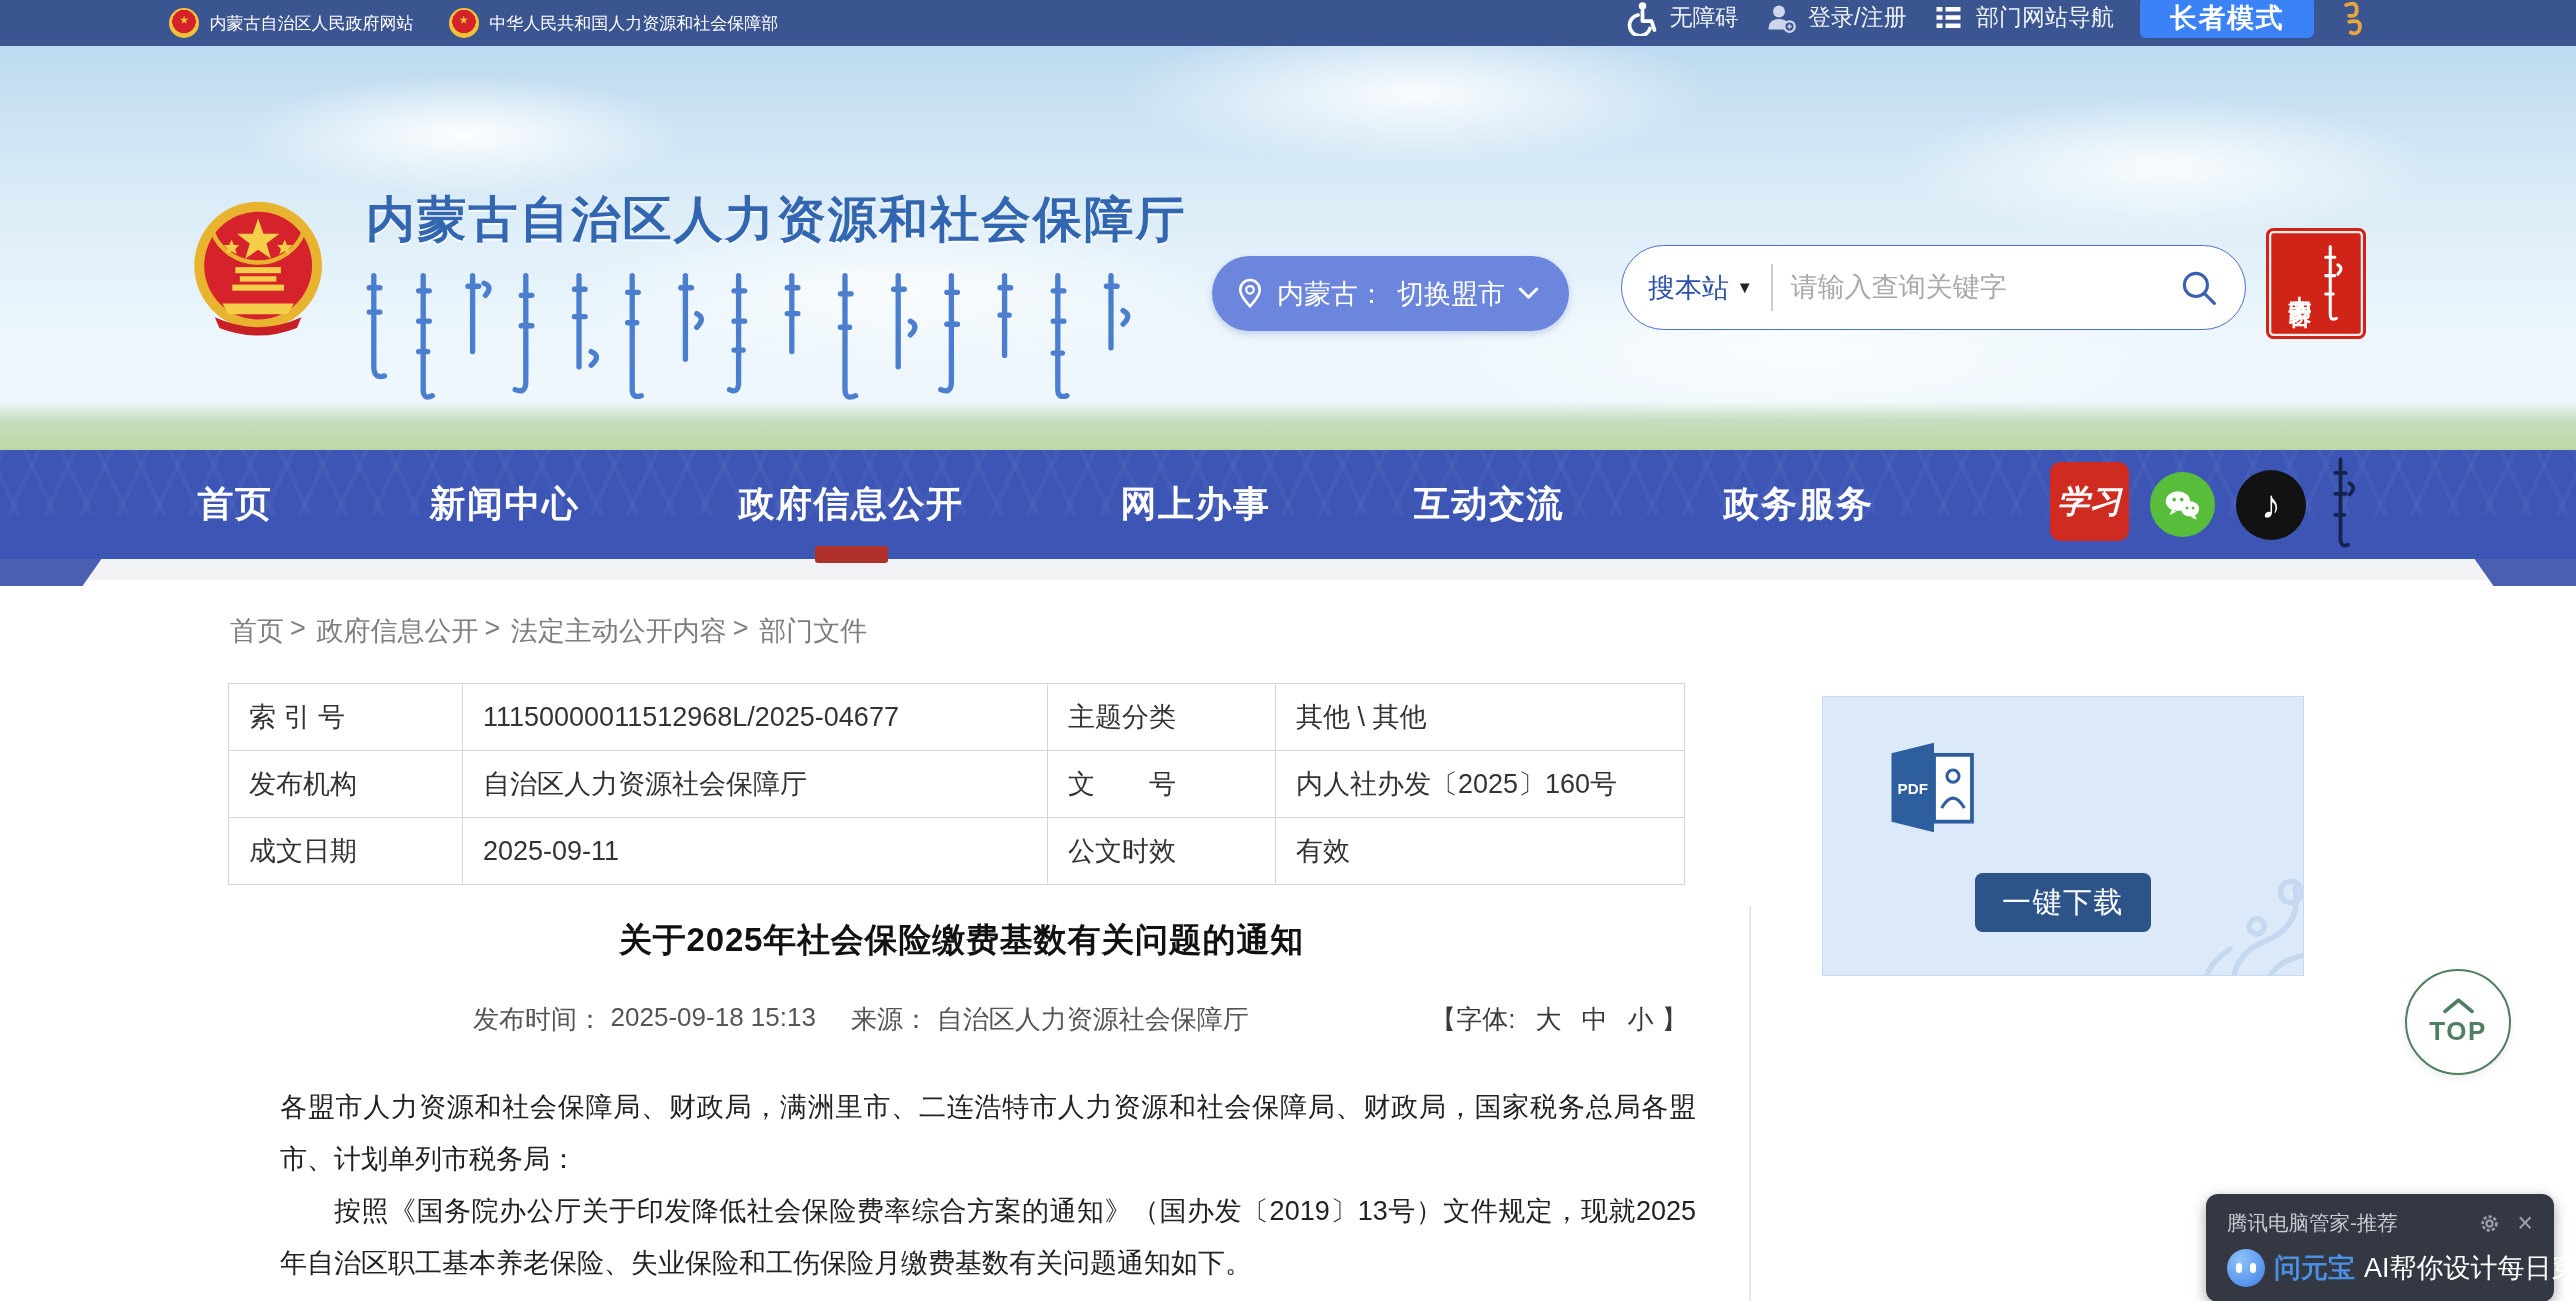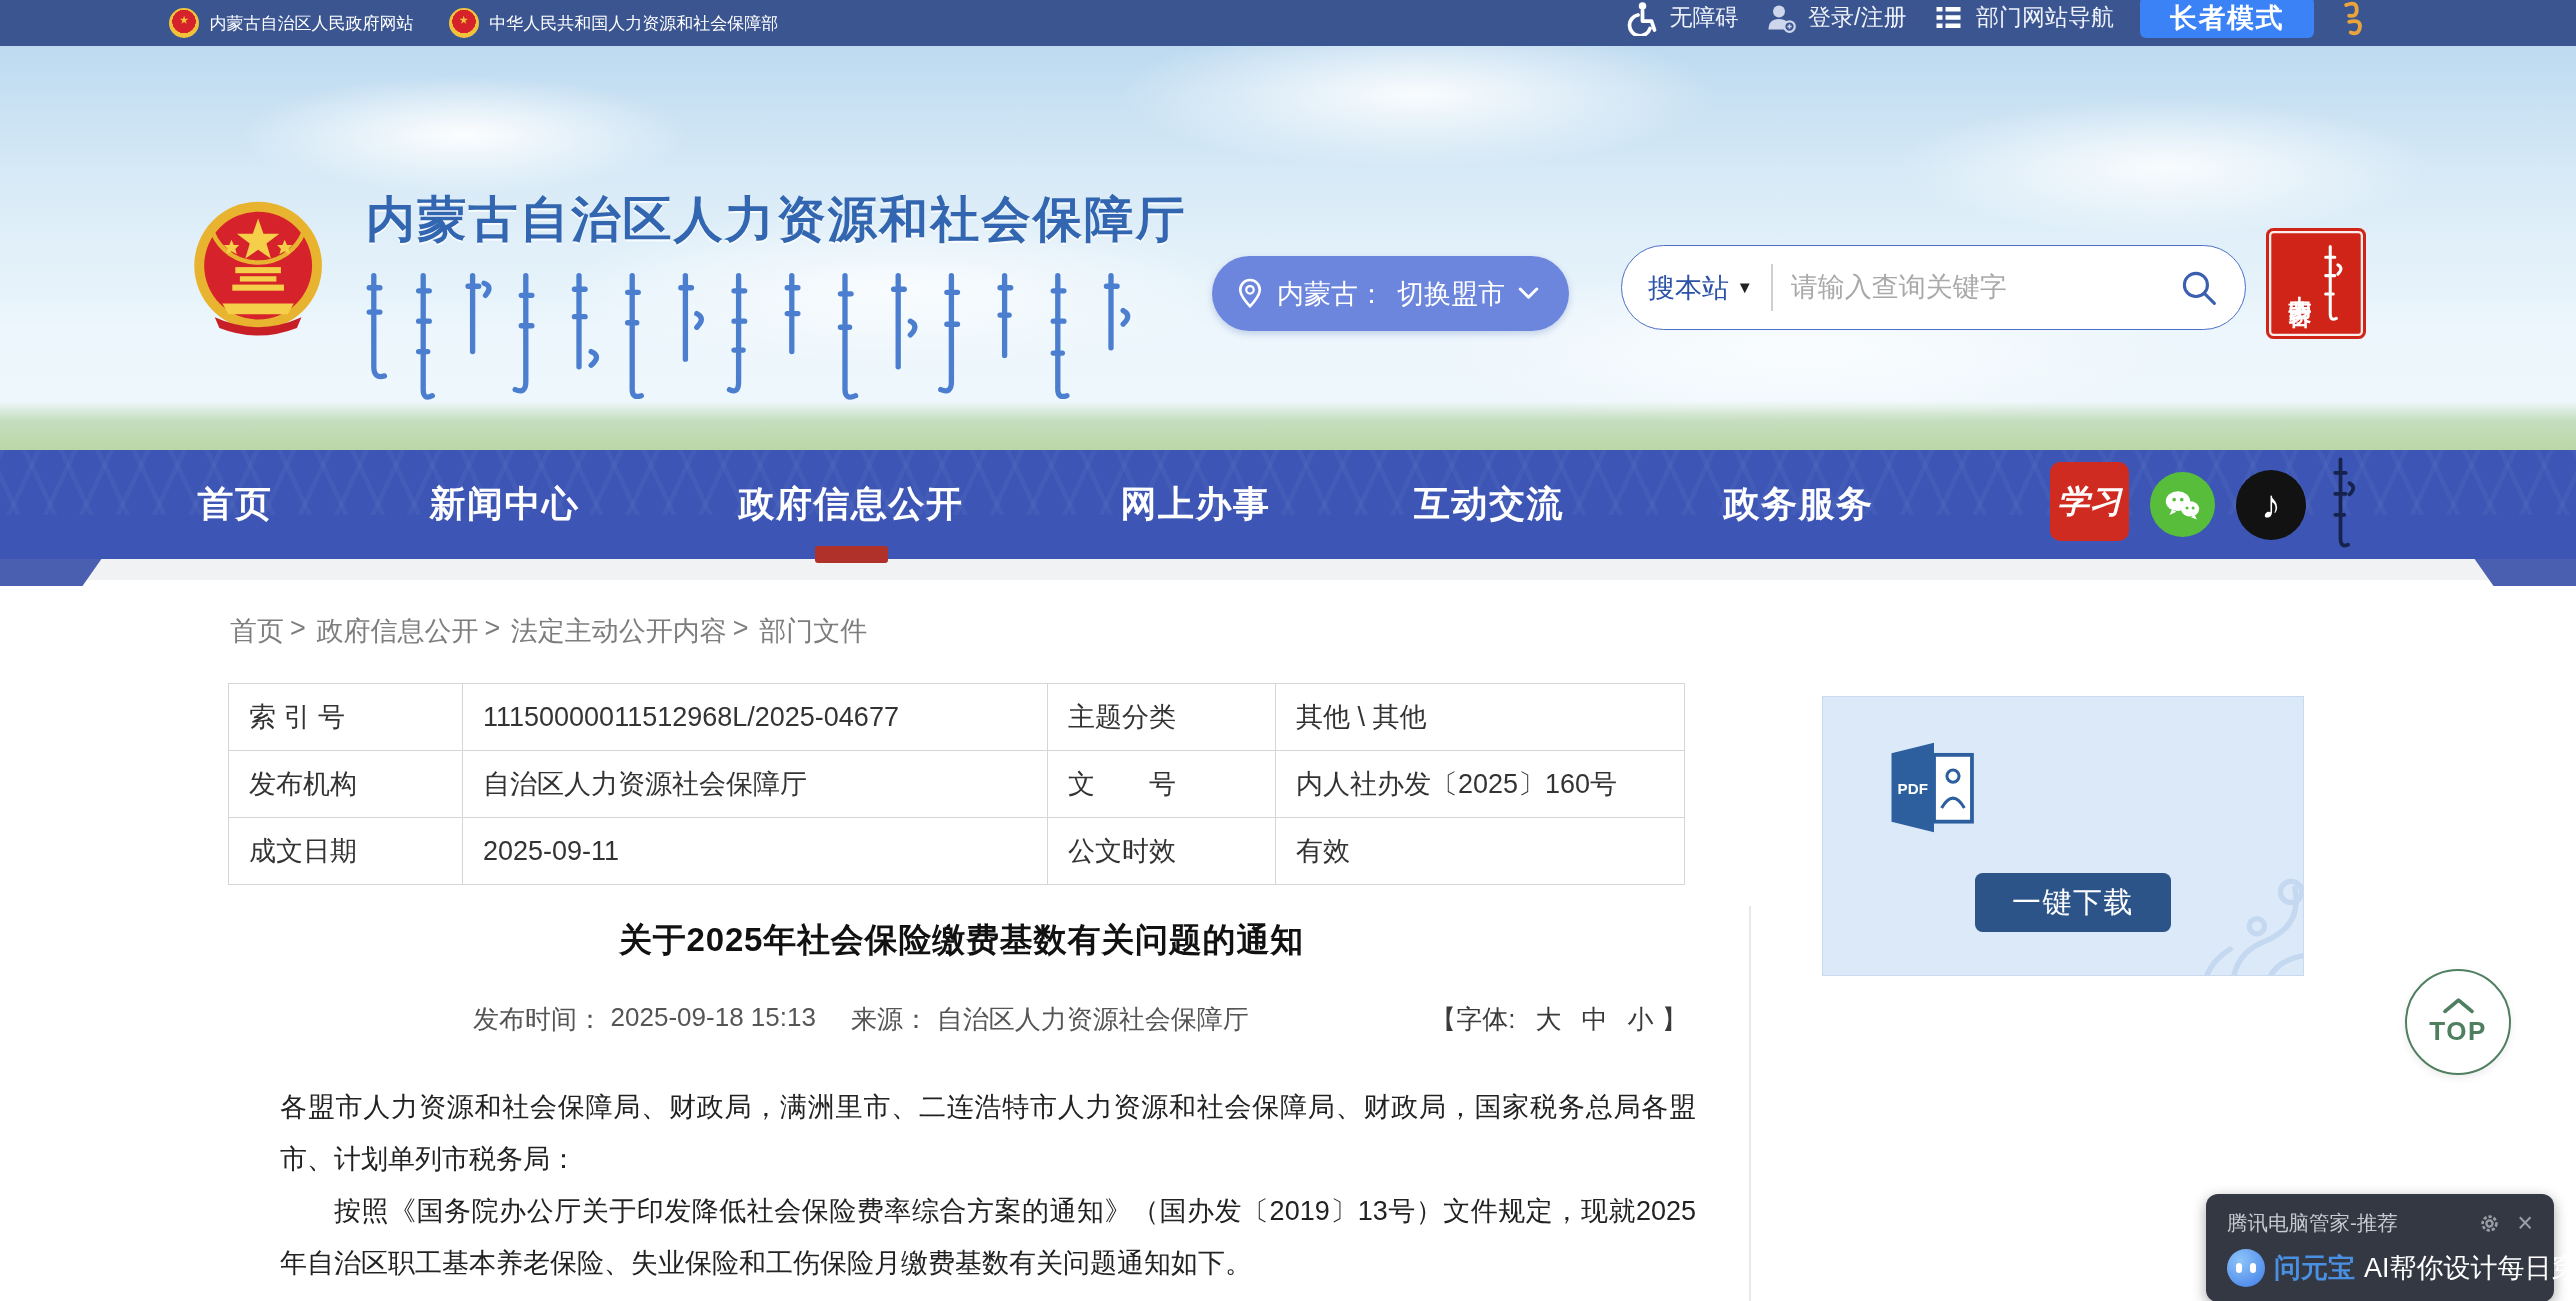--- a/index.html
+++ b/index.html
@@ -135,21 +135,21 @@
   
   .download-card {
     position:absolute; left:1822px; top:696px; width:482px; height:280px;
     background:#dbe9f8; border:0.8px solid #c9daf0; overflow:hidden;
   }
   .download-deco { position:absolute; right:-30px; bottom:-35px; width:198px; height:198px; opacity:.45; }
   .download-head { position:absolute; left:67px; top:44px; display:flex; align-items:center; gap:23px; }
   .pdf-icon { width:85px; height:93px; flex:0 0 auto; }
   .download-title { font-family:"Liberation Serif", serif; font-weight:bold; font-size:40px; color:#3a6ba8; letter-spacing:4.6px; white-space:nowrap; }
   .download-btn {
-    position:absolute; left:152px; top:176px; width:196px; height:59px; background:#2d5488;
+    position:absolute; left:152px; top:176px; width:176px; height:59px; background:#2d5488;
     border-radius:7.6px; color:#fff; font-size:29px; display:flex; align-items:center; justify-content:center;
     cursor:pointer; letter-spacing:1.5px;
   }
 
   .top-btn {
     position:absolute; left:2405px; top:969px; width:106px; height:106px; border-radius:50%;
     background:#fff; border:2.3px solid #4f7e60; display:flex; flex-direction:column;
     align-items:center; justify-content:center; cursor:pointer; box-shadow:0 3px 9px rgba(0,0,0,.08); z-index:40;
   }
   .top-label { color:#4f7e60; font-size:26px; font-weight:bold; letter-spacing:1.5px; margin-top:1.5px; }

